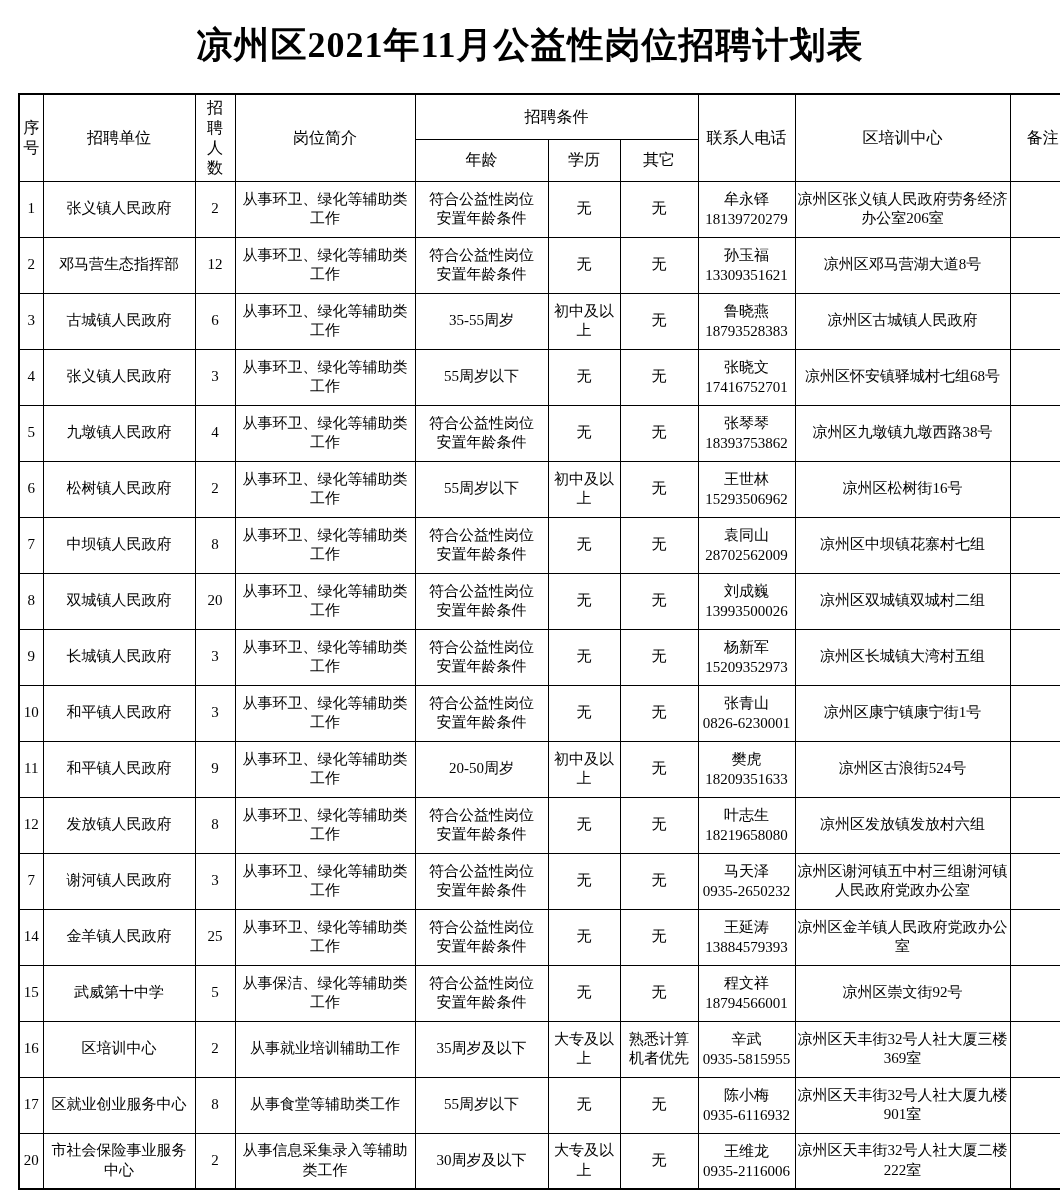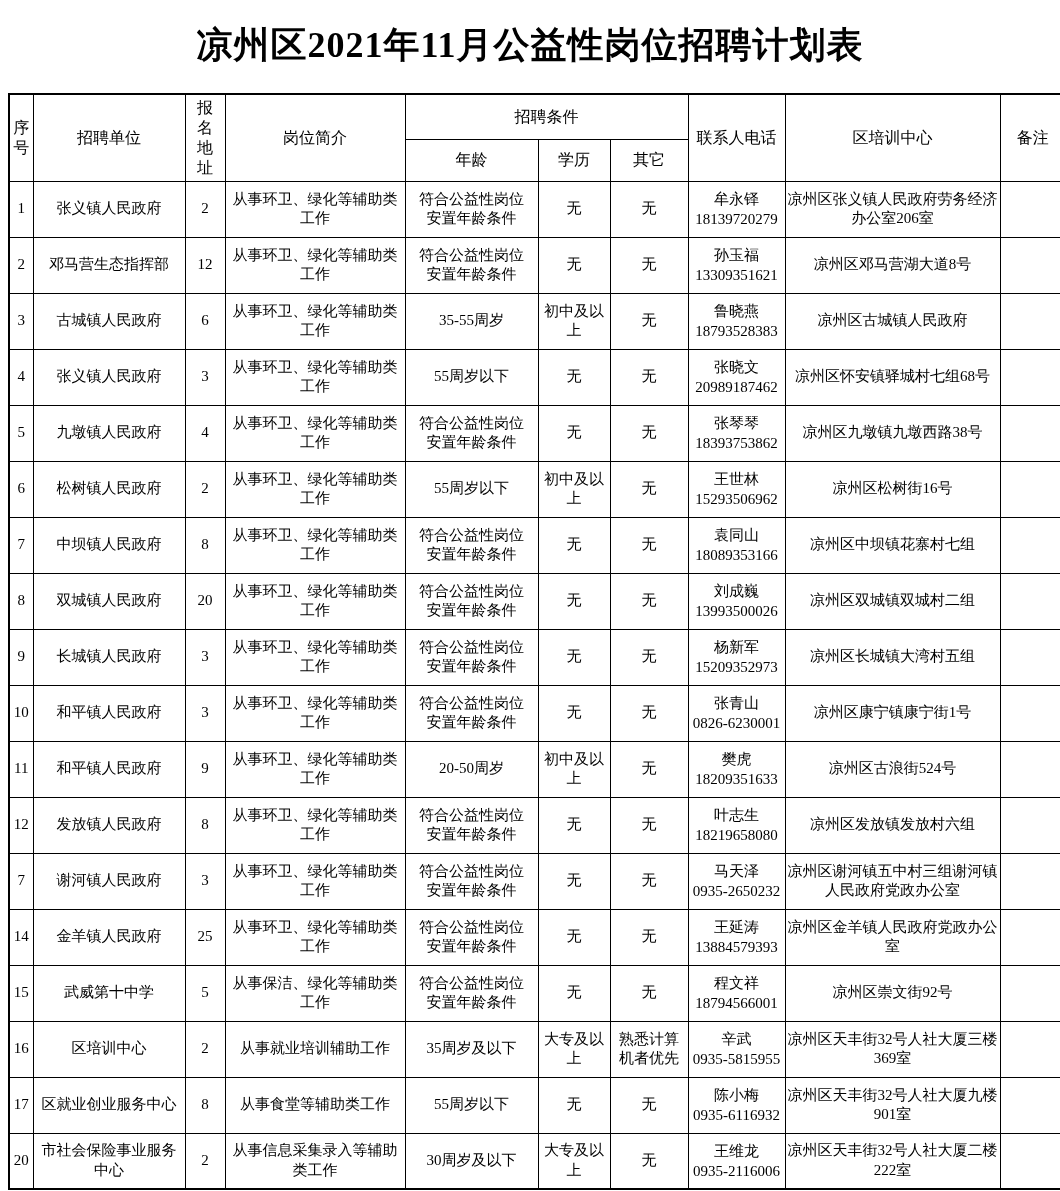--- a/index.html
+++ b/index.html
@@ -6,21 +6,21 @@
   html, body { background: #ffffff; }
   body {
     width: 1060px;
     font-family: "Liberation Serif", "DejaVu Serif", serif;
     color: #000000;
   }
   .page {
     width: 1060px;
     min-height: 1191px;
     background: #ffffff;
-    padding: 0 8px;
+    padding: 0 18px;
   }
   .title {
     text-align: center;
     font-size: 36px;
     font-weight: bold;
     padding: 24px 0 26px 0;
     letter-spacing: 1px;
     line-height: 1.2;
   }
   table.plan {
@@ -74,21 +74,21 @@
       <col style="width:72px">
       <col style="width:78px">
       <col style="width:97px">
       <col style="width:215px">
       <col style="width:66px">
     </colgroup>
     <thead>
       <tr class="hdr-top">
         <th rowspan="2"><span class="vert-text">序号</span></th>
         <th rowspan="2">招聘单位</th>
-        <th rowspan="2"><span class="vert-text">报名地址</span></th>
+        <th rowspan="2"><span class="vert-text">招聘人数</span></th>
         <th rowspan="2">岗位简介</th>
         <th colspan="3">招聘条件</th>
         <th rowspan="2">联系人电话</th>
         <th rowspan="2">区培训中心</th>
         <th rowspan="2">备注</th>
       </tr>
       <tr class="hdr-sub">
         <th>年龄</th>
         <th>学历</th>
         <th>其它</th>
@@ -146,21 +146,21 @@
   <tr>
     <td>4</td>
     <td>张义镇人民政府</td>
     <td>3</td>
     <td class="cell-intro">从事环卫、绿化等辅助类工作</td>
     <td class="cell-age">55周岁以下</td>
     <td>无</td>
     <td>无</td>
     <td>
       <div class="contact-name">张晓文</div>
-      <div class="contact-phone">20989187462</div>
+      <div class="contact-phone">17416752701</div>
     </td>
     <td class="cell-address">凉州区怀安镇驿城村七组68号</td>
     <td></td>
   </tr>
 
   <tr>
     <td>5</td>
     <td>九墩镇人民政府</td>
     <td>4</td>
     <td class="cell-intro">从事环卫、绿化等辅助类工作</td>
@@ -194,21 +194,21 @@
   <tr>
     <td>7</td>
     <td>中坝镇人民政府</td>
     <td>8</td>
     <td class="cell-intro">从事环卫、绿化等辅助类工作</td>
     <td class="cell-age">符合公益性岗位安置年龄条件</td>
     <td>无</td>
     <td>无</td>
     <td>
       <div class="contact-name">袁同山</div>
-      <div class="contact-phone">18089353166</div>
+      <div class="contact-phone">28702562009</div>
     </td>
     <td class="cell-address">凉州区中坝镇花寨村七组</td>
     <td></td>
   </tr>
 
   <tr>
     <td>8</td>
     <td>双城镇人民政府</td>
     <td>20</td>
     <td class="cell-intro">从事环卫、绿化等辅助类工作</td>

